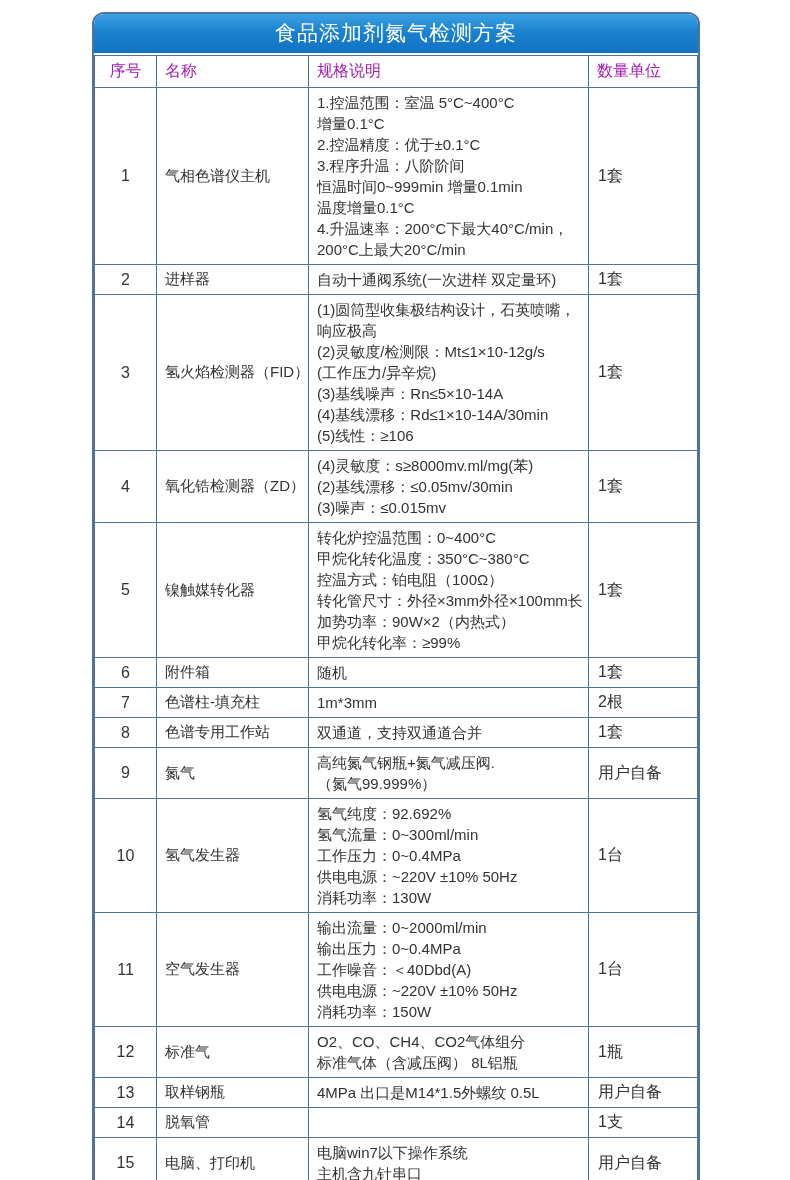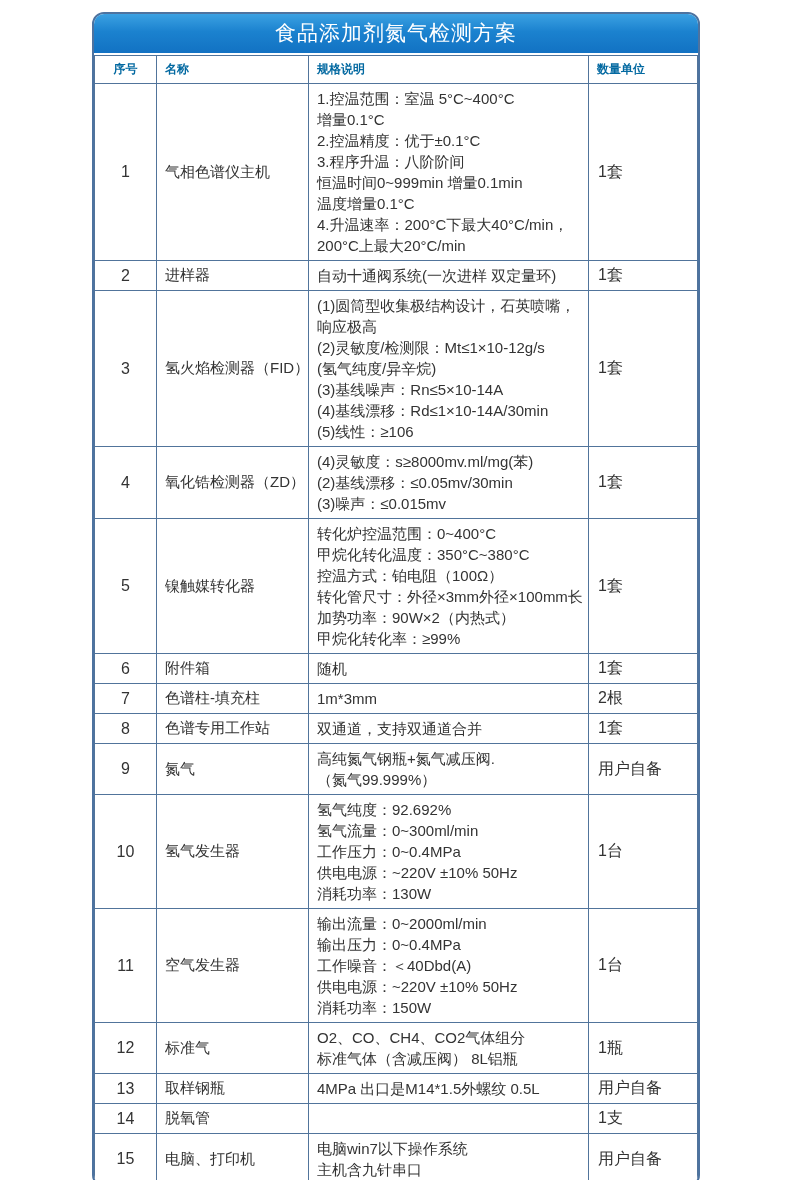--- a/index.html
+++ b/index.html
@@ -15,22 +15,22 @@
   }
   .title-bar {
     background:linear-gradient(180deg,#3ba1e2 0%, #1b82cf 45%, #1272c3 100%);
     color:#ffffff; font-size:21px; font-weight:normal;
     text-align:center; padding:5px 0 6px 0; letter-spacing:1px;
     border-bottom:2px solid #ffffff;
   }
   table { width:100%; border-collapse:collapse; table-layout:fixed; }
   th, td { border:1px solid #51749b; vertical-align:middle; box-sizing:border-box; }
   th {
-    font-size:12px; font-weight:700; text-align:left;
-    padding:5px 8px; color:#0369a1; background:#ffffff;
+    font-size:16px; font-weight:400; text-align:left;
+    padding:5px 8px; color:#a21caf; background:#ffffff;
   }
   th.c-no { text-align:center; padding:5px 2px; }
   td.c-no { text-align:center; font-size:16px; padding:4px 2px; }
   td.c-name { font-size:15px; padding:4px 4px 4px 8px; }
   td.c-name .nm { white-space:nowrap; overflow:hidden; }
   td.c-spec { font-size:15px; padding:4px 4px 4px 8px; }
   td.c-spec .line { line-height:21px; }
   td.c-qty { font-size:16px; padding:4px 4px 4px 9px; }
 </style>
 </head>
@@ -83,21 +83,21 @@
         </tr>
         <tr>
           <td class="c-no">3</td>
           <td class="c-name">
             <div class="nm">氢火焰检测器（FID）</div>
           </td>
           <td class="c-spec">
             <div class="line">(1)圆筒型收集极结构设计，石英喷嘴，</div>
             <div class="line">响应极高</div>
             <div class="line">(2)灵敏度/检测限：Mt≤1×10-12g/s</div>
-            <div class="line">(氢气纯度/异辛烷)</div>
+            <div class="line">(工作压力/异辛烷)</div>
             <div class="line">(3)基线噪声：Rn≤5×10-14A</div>
             <div class="line">(4)基线漂移：Rd≤1×10-14A/30min</div>
             <div class="line">(5)线性：≥106</div>
           </td>
           <td class="c-qty">1套</td>
         </tr>
         <tr>
           <td class="c-no">4</td>
           <td class="c-name">
             <div class="nm">氧化锆检测器（ZD）</div>

